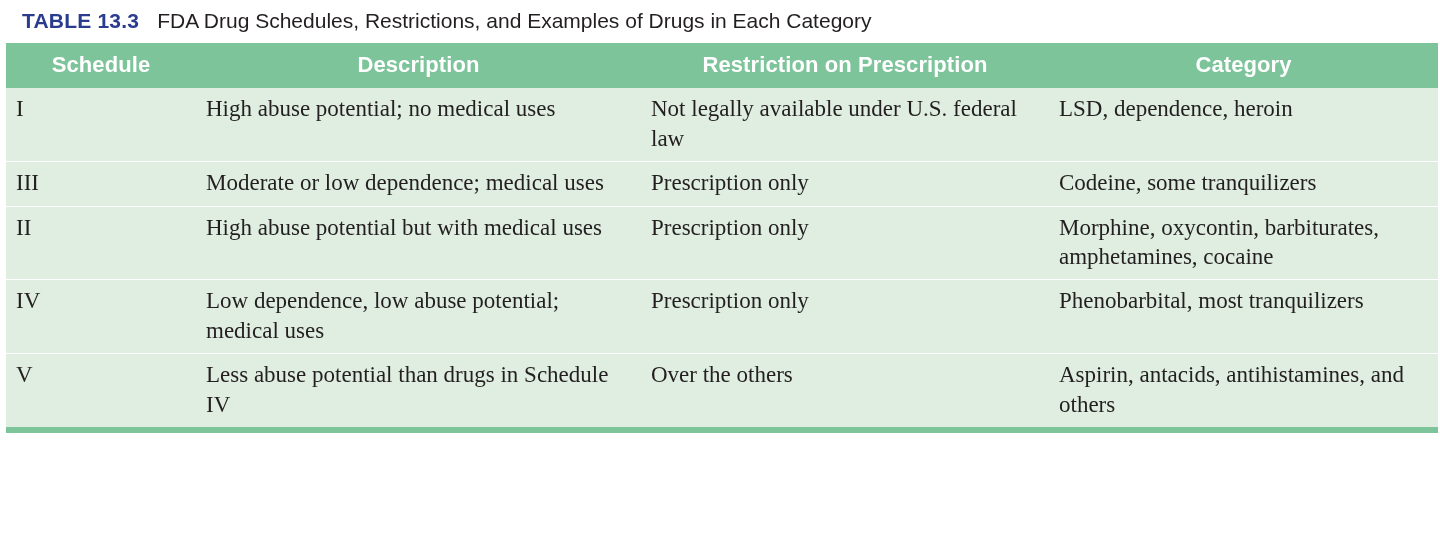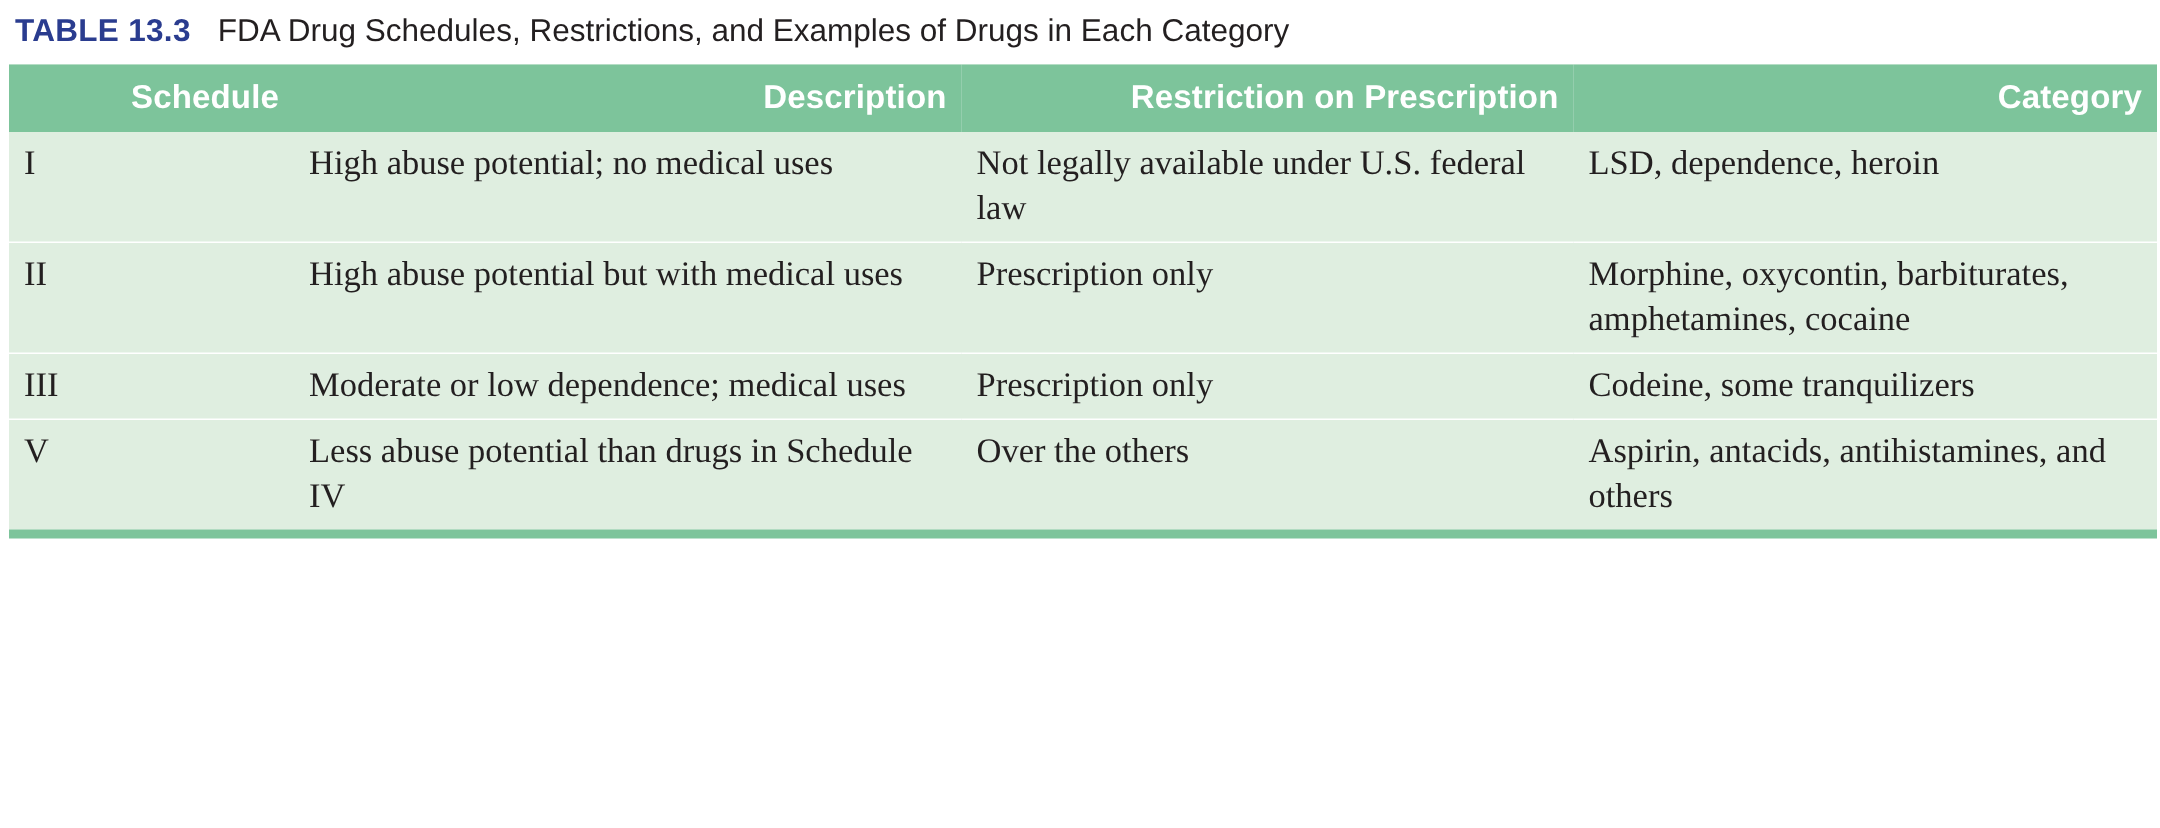--- a/index.html
+++ b/index.html
@@ -12,21 +12,21 @@
     height: 552px;
     font-family: "Liberation Sans", sans-serif;
     overflow: hidden;
   }
   .table-wrap {
     width: 1440px;
     box-sizing: border-box;
     padding: 0;
   }
   .caption {
-    padding: 8px 10px 10px 10px;
+    padding: 8px 10px 10px 22px;
     font-size: 21px;
     line-height: 1.2;
     color: #1a1a1a;
     white-space: nowrap;
   }
   .caption .caption-label {
     color: #2a3c8f;
     font-weight: bold;
     letter-spacing: 0.2px;
   }
@@ -41,21 +41,21 @@
     border-collapse: collapse;
     table-layout: fixed;
     background: #dfeee0;
   }
   table.drug-table thead th {
     background: #7dc49b;
     color: #ffffff;
     font-family: "Liberation Sans", sans-serif;
     font-weight: bold;
     font-size: 22px;
-    text-align: right;
+    text-align: center;
     padding: 9px 10px 10px 10px;
     vertical-align: middle;
     letter-spacing: 0.1px;
   }
   table.drug-table tbody td {
     font-family: "Liberation Serif", serif;
     font-size: 23px;
     color: #231f20;
     vertical-align: top;
     padding: 6px 10px 8px 10px;
@@ -102,30 +102,36 @@
       </tr>
     </thead>
     <tbody>
       <tr>
         <td>I</td>
         <td>High abuse potential; no medical uses</td>
         <td>Not legally available under U.S. federal law</td>
         <td>LSD, dependence, heroin</td>
       </tr>
       <tr>
+        <td>III</td>
+        <td>Moderate or low dependence; medical uses</td>
+        <td>Prescription only</td>
+        <td>Codeine, some tranquilizers</td>
+      </tr>
+      <tr>
         <td>II</td>
         <td>High abuse potential but with medical uses</td>
         <td>Prescription only</td>
         <td>Morphine, oxycontin, barbiturates, amphetamines, cocaine</td>
       </tr>
       <tr>
-        <td>III</td>
-        <td>Moderate or low dependence; medical uses</td>
+        <td>IV</td>
+        <td>Low dependence, low abuse potential; medical uses</td>
         <td>Prescription only</td>
-        <td>Codeine, some tranquilizers</td>
+        <td>Phenobarbital, most tranquilizers</td>
       </tr>
       <tr>
         <td>V</td>
         <td>Less abuse potential than drugs in Schedule IV</td>
         <td>Over the others</td>
         <td>Aspirin, antacids, antihistamines, and others</td>
       </tr>
     </tbody>
   </table>
 

